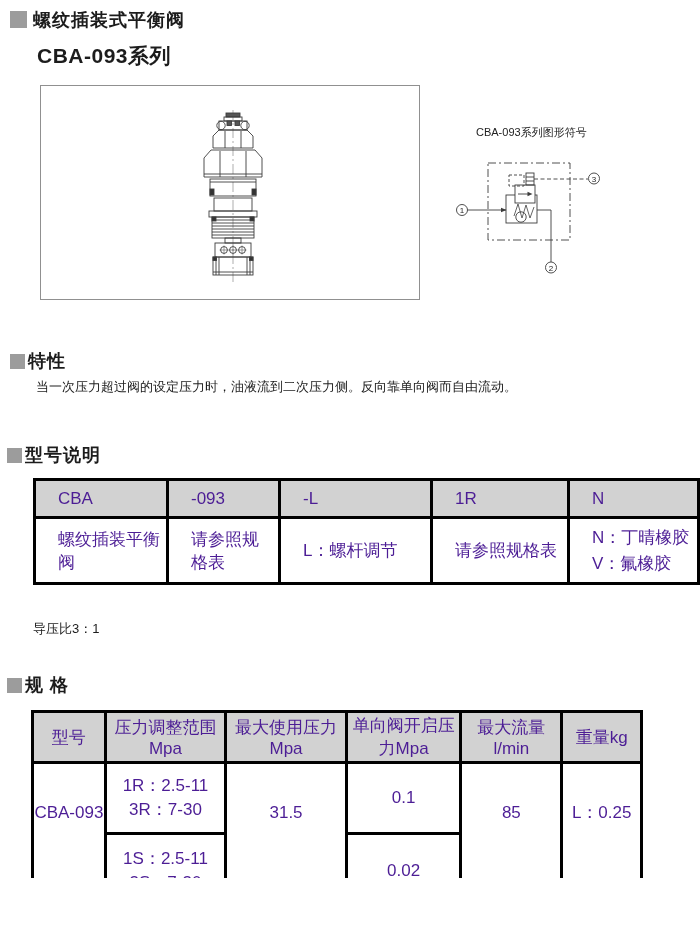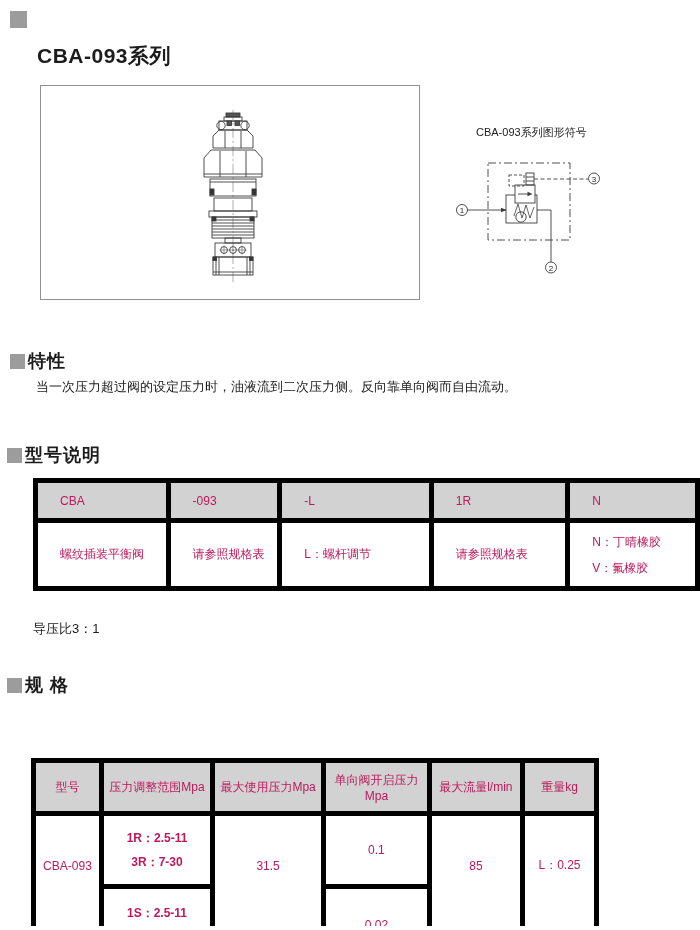--- a/index.html
+++ b/index.html
@@ -12,45 +12,46 @@
   .title-sub  { position:absolute; left:37px; top:42px; font-size:21px; font-weight:bold; letter-spacing:0.5px; }
   .sec-head   { position:absolute; font-size:18px; font-weight:bold; letter-spacing:1px; }
   .feat-text  { position:absolute; left:36px; top:378px; width:640px; font-size:13px; }
 
   .draw-box { position:absolute; left:40px; top:85px; width:378px; height:213px;
               border:1px solid #909090; background:#fff; }
   .symbol-title { position:absolute; left:476px; top:125px; font-size:11px; color:#222; }
   .symbol-svg { position:absolute; left:432px; top:140px; }
 
   table { border-collapse:collapse; table-layout:fixed; }
-  td { border:5px solid #000000; font-size:12px; color:#be185d; overflow:hidden; }
+  td { border:3px solid #000000; font-size:17px; color:#4c1d95; overflow:hidden; }
 
   .t1 { position:absolute; left:33px; top:478px; }
   .t1 td { padding:0 4px 0 22px; vertical-align:middle; }
   .t1 .hdr td { background:#d2d2d2; height:35px; }
   .t1 .r2 td { height:37px; }
   .t1 .r3 td { height:63px; }
   .two-line span { display:block; line-height:26px; }
 
-  .t2-wrap { position:absolute; left:31px; top:710px; width:568px; height:168px; overflow:hidden;margin-top:48px; }
+  .t2-wrap { position:absolute; left:31px; top:710px; width:612px; height:168px; overflow:hidden; }
   .t2 td { text-align:center; vertical-align:middle; padding:0; }
   .t2 .hdr td { background:#d2d2d2; height:48px; }
   .t2 .r1 td { height:68px; }
   .t2 .r2 td { height:72px; }
   .t2 .vcell { padding-bottom:46px; }
-  .range span { display:block; line-height:24px;font-weight:bold; }
+  .range span { display:block; line-height:24px; }
 
   .note { position:absolute; left:33px; top:620px; font-size:13px; }
 </style>
 </head>
 <body>
 
 <div class="page">
 
   <div class="bullet" style="left:10px; top:11px; width:17px; height:17px;"></div>
+  <div class="title-main">螺纹插装式平衡阀</div>
   <div class="title-sub">CBA-093系列</div>
 
   <div class="draw-box">
     <svg width="378" height="213" viewBox="0 0 378 213">
       <g stroke="#3c3c3c" stroke-width="0.9" fill="none">
 
         <line x1="192" y1="24" x2="192" y2="198" stroke="#8a8a8a" stroke-width="0.7" stroke-dasharray="10 3 2 3"></line>
 
         <rect x="185" y="27" width="14" height="4" fill="#555"></rect>
         <rect x="183" y="31" width="18" height="4"></rect>

